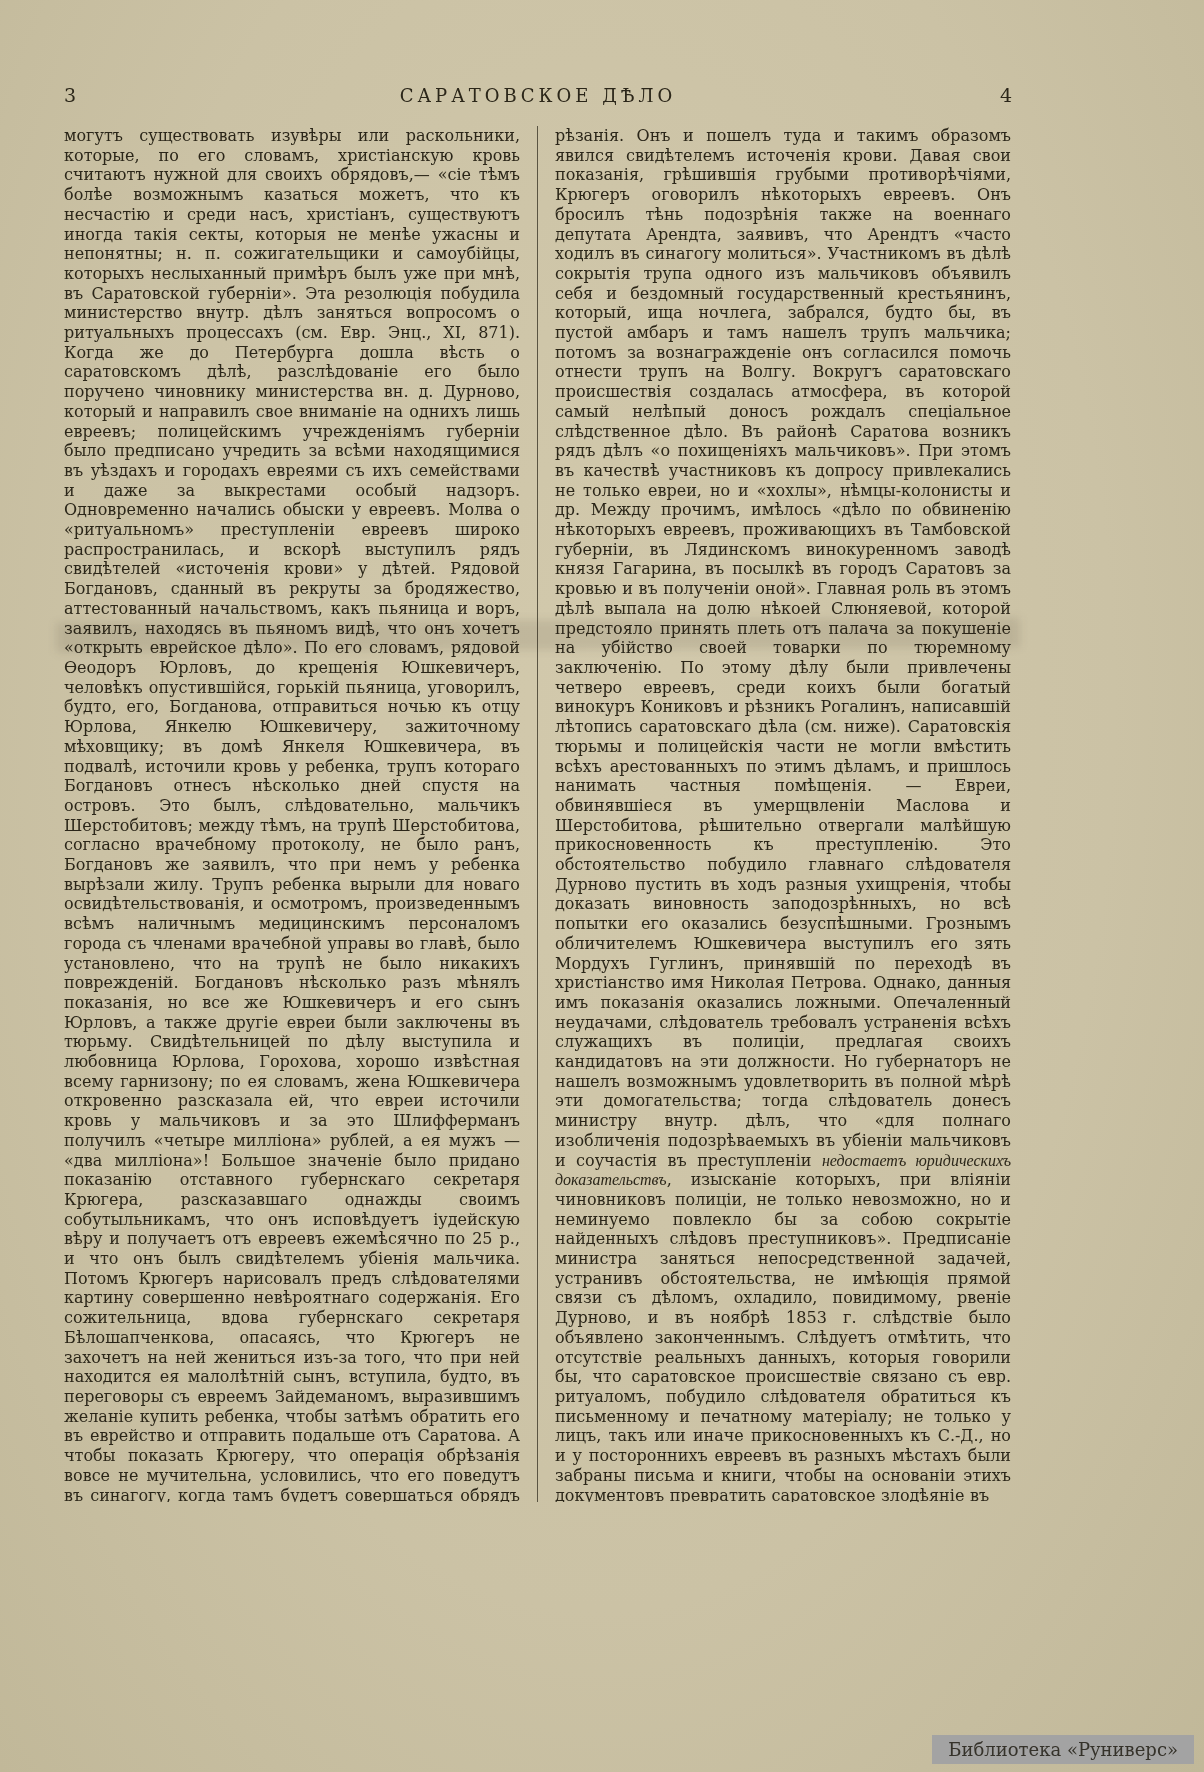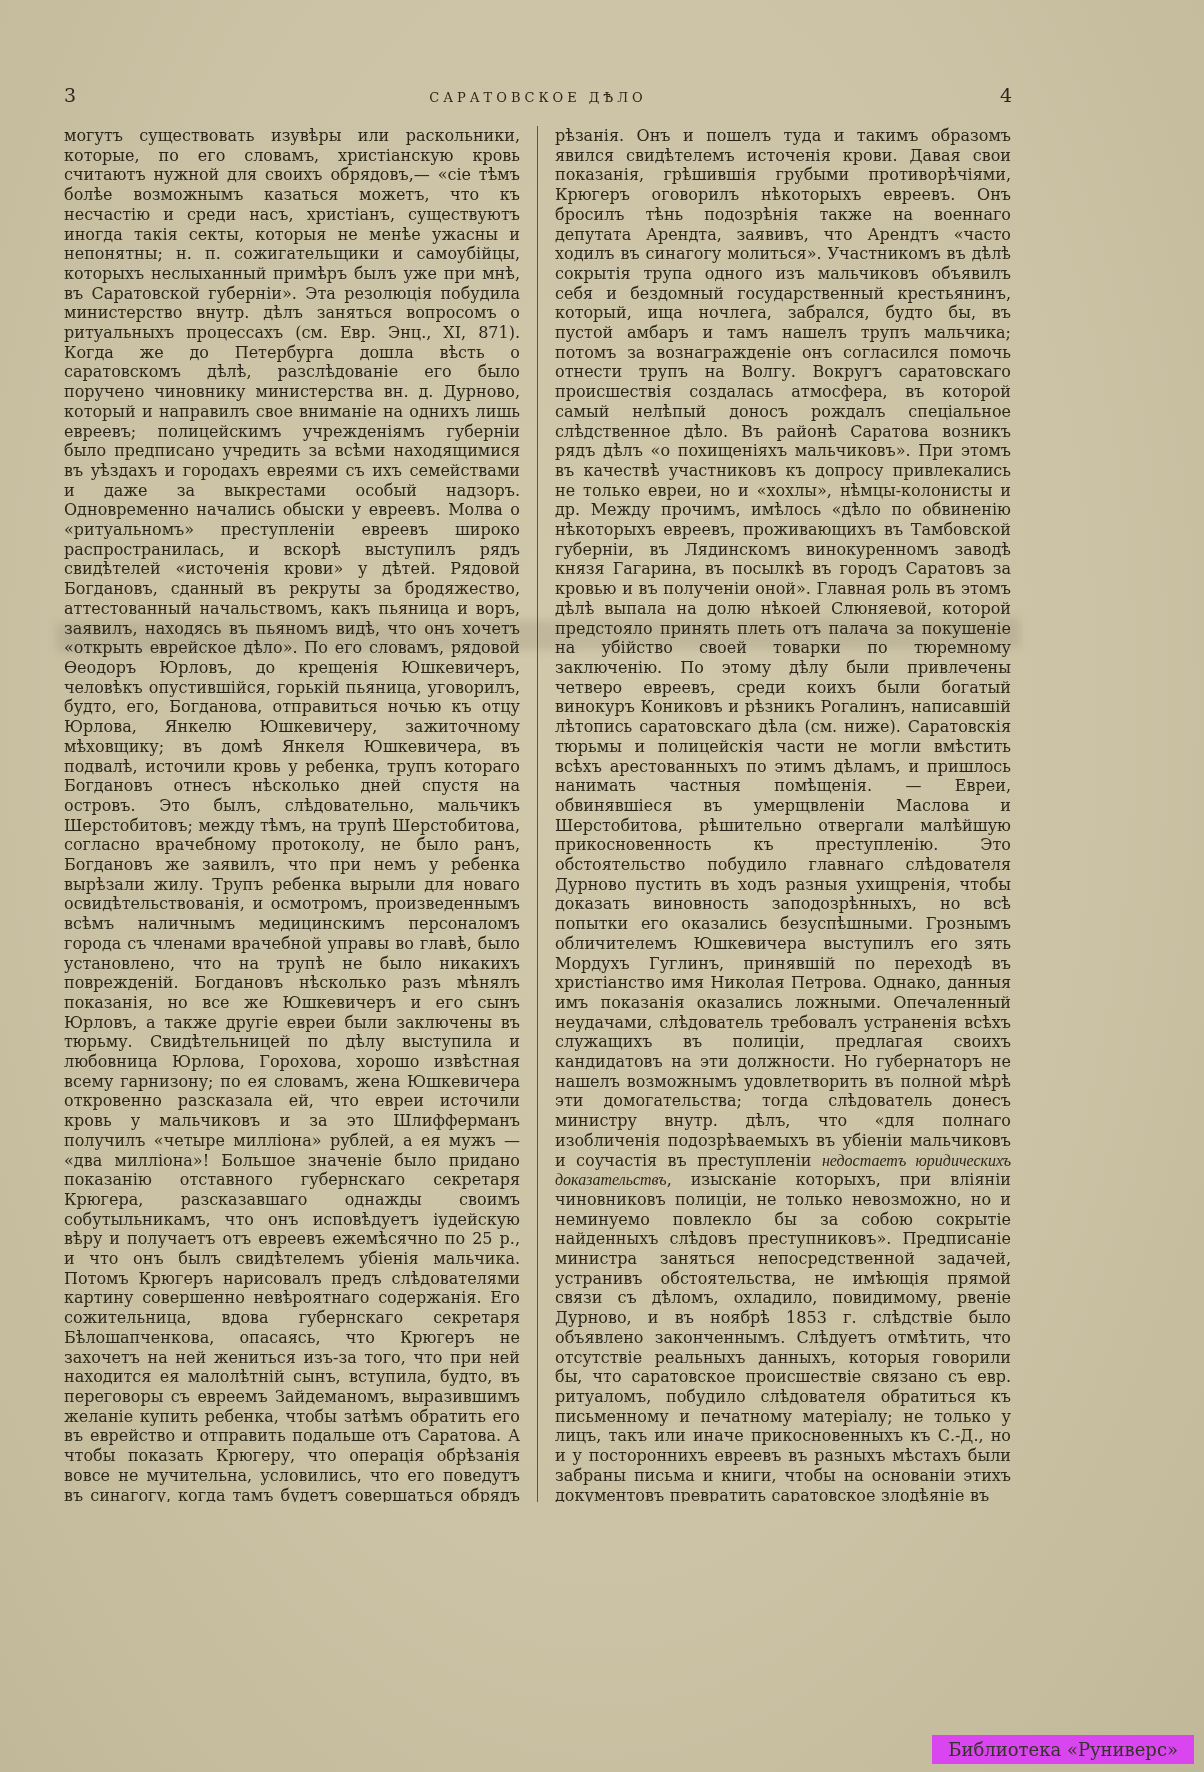--- a/index.html
+++ b/index.html
@@ -15,21 +15,21 @@
   }
   .page { position: absolute; inset: 0; padding: 84px 0 0 64px; }
   .header {
     display: flex;
     justify-content: space-between;
     align-items: baseline;
     width: 948px;
     margin-bottom: 20px;
   }
   .pagenum { font-size: 19px; }
-  .title { font-size: 13px; letter-spacing: 4px; }
+  .title { font-size: 18px; letter-spacing: 4px; }
   .columns { display: flex; width: 948px; }
   .col { width: 456px; height: 1376px; overflow: hidden; }
   .col p {
     margin: 0;
     font-size: 16px;
     line-height: 19.7px;
     text-align: justify;
     hyphens: auto;
     word-spacing: 0.5px;
   }
@@ -43,21 +43,21 @@
     height: 30px;
     background: rgba(38, 32, 20, 0.10);
     filter: blur(4px);
     transform: rotate(-0.3deg);
     pointer-events: none;
   }
   .watermark {
     position: absolute;
     right: 10px;
     bottom: 8px;
-    background: #d946ef;
+    background: #a3a3a3;
     padding: 4px 16px;
     font-size: 18px;
     color: #35322a;
   }
 </style>
 </head>
 <body>
 
 <div class="page">
 

